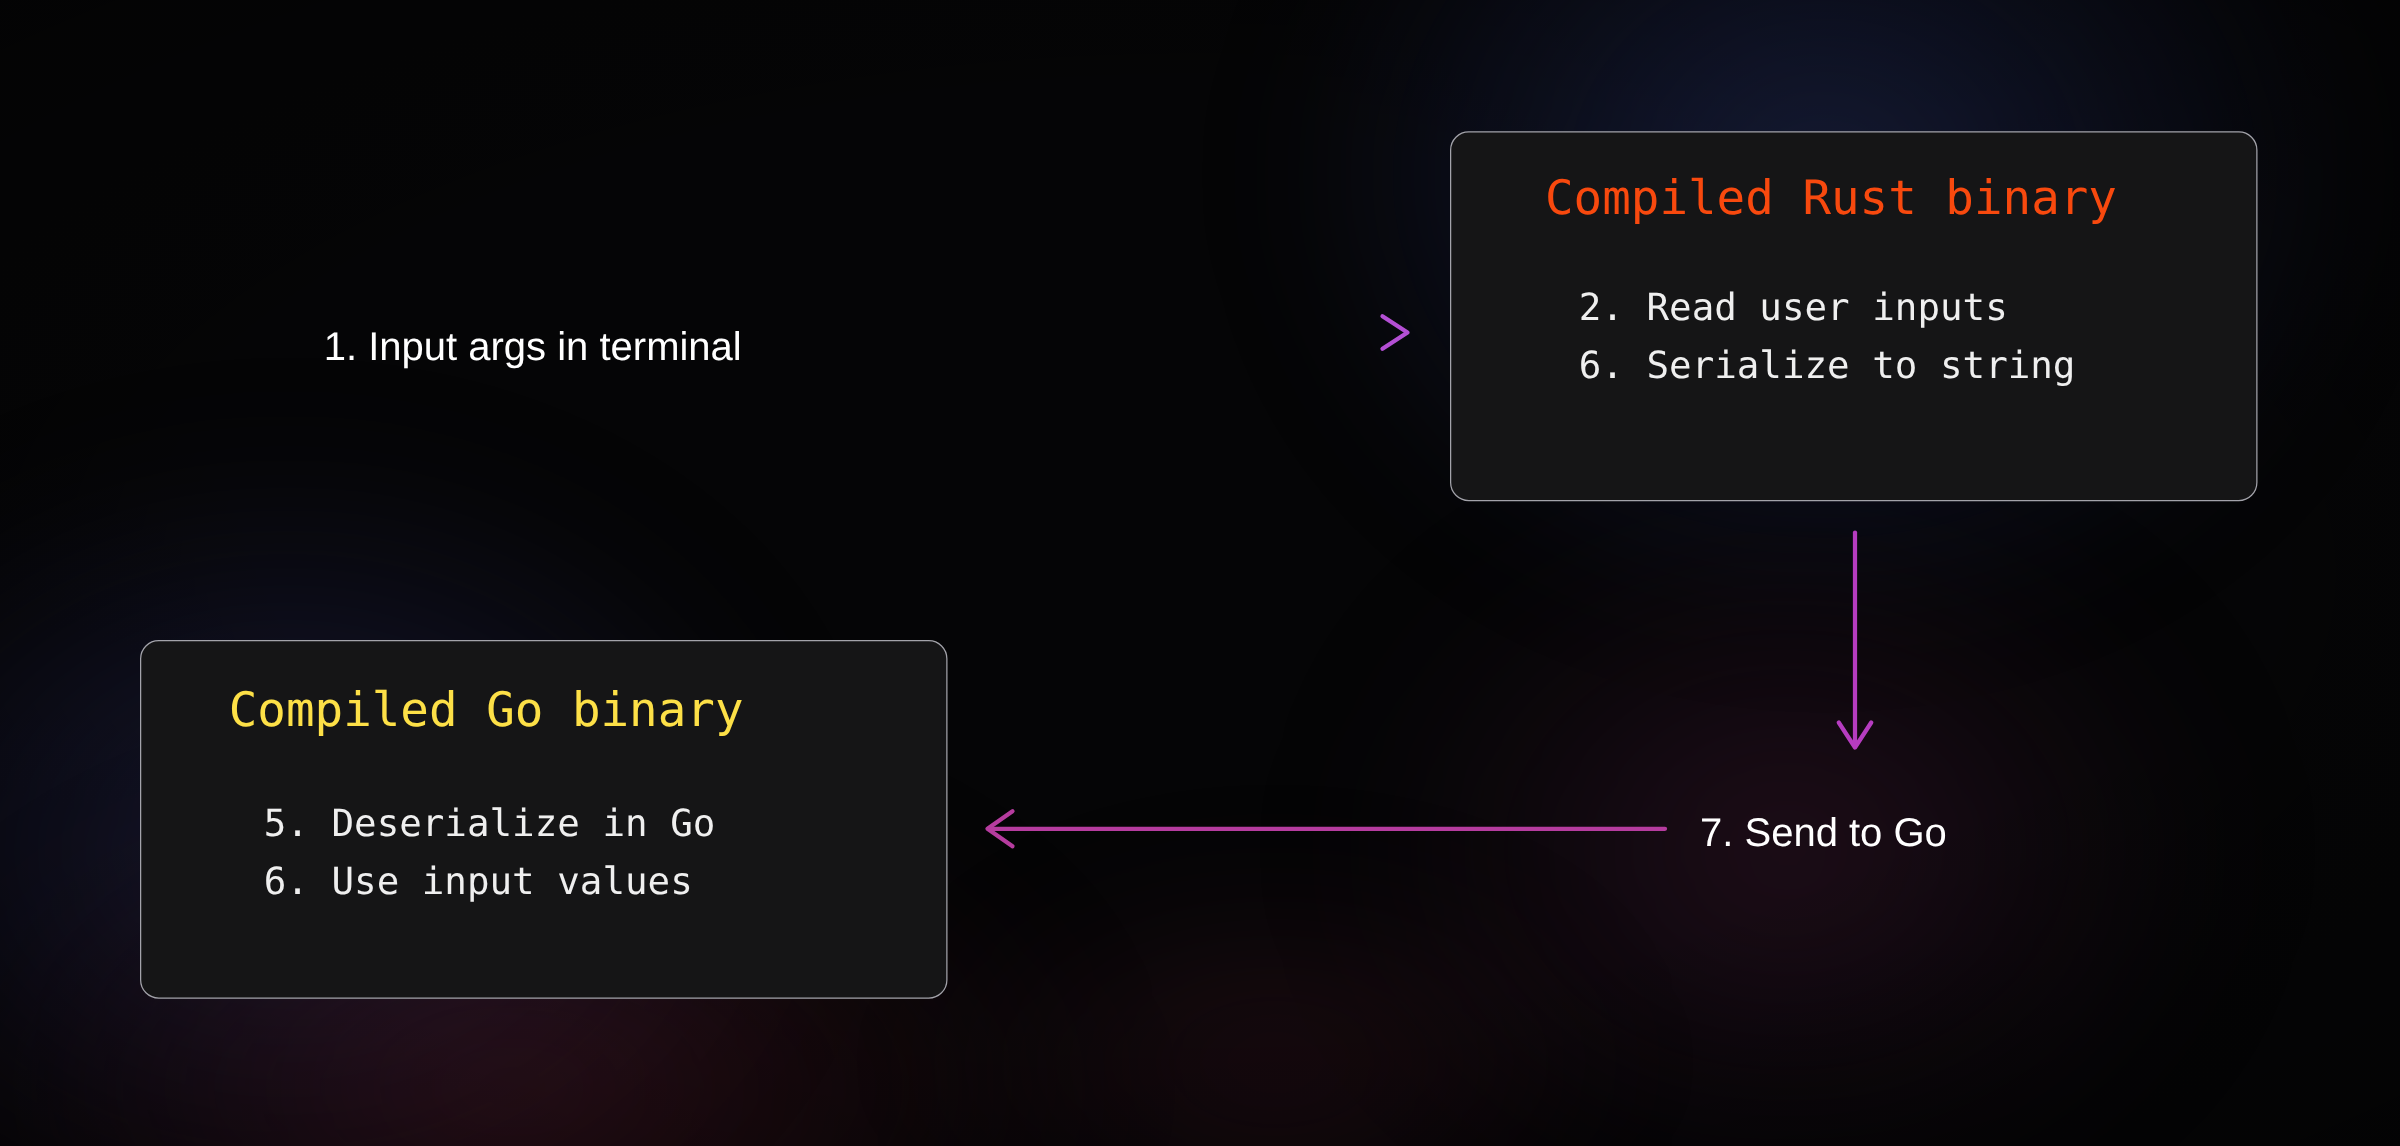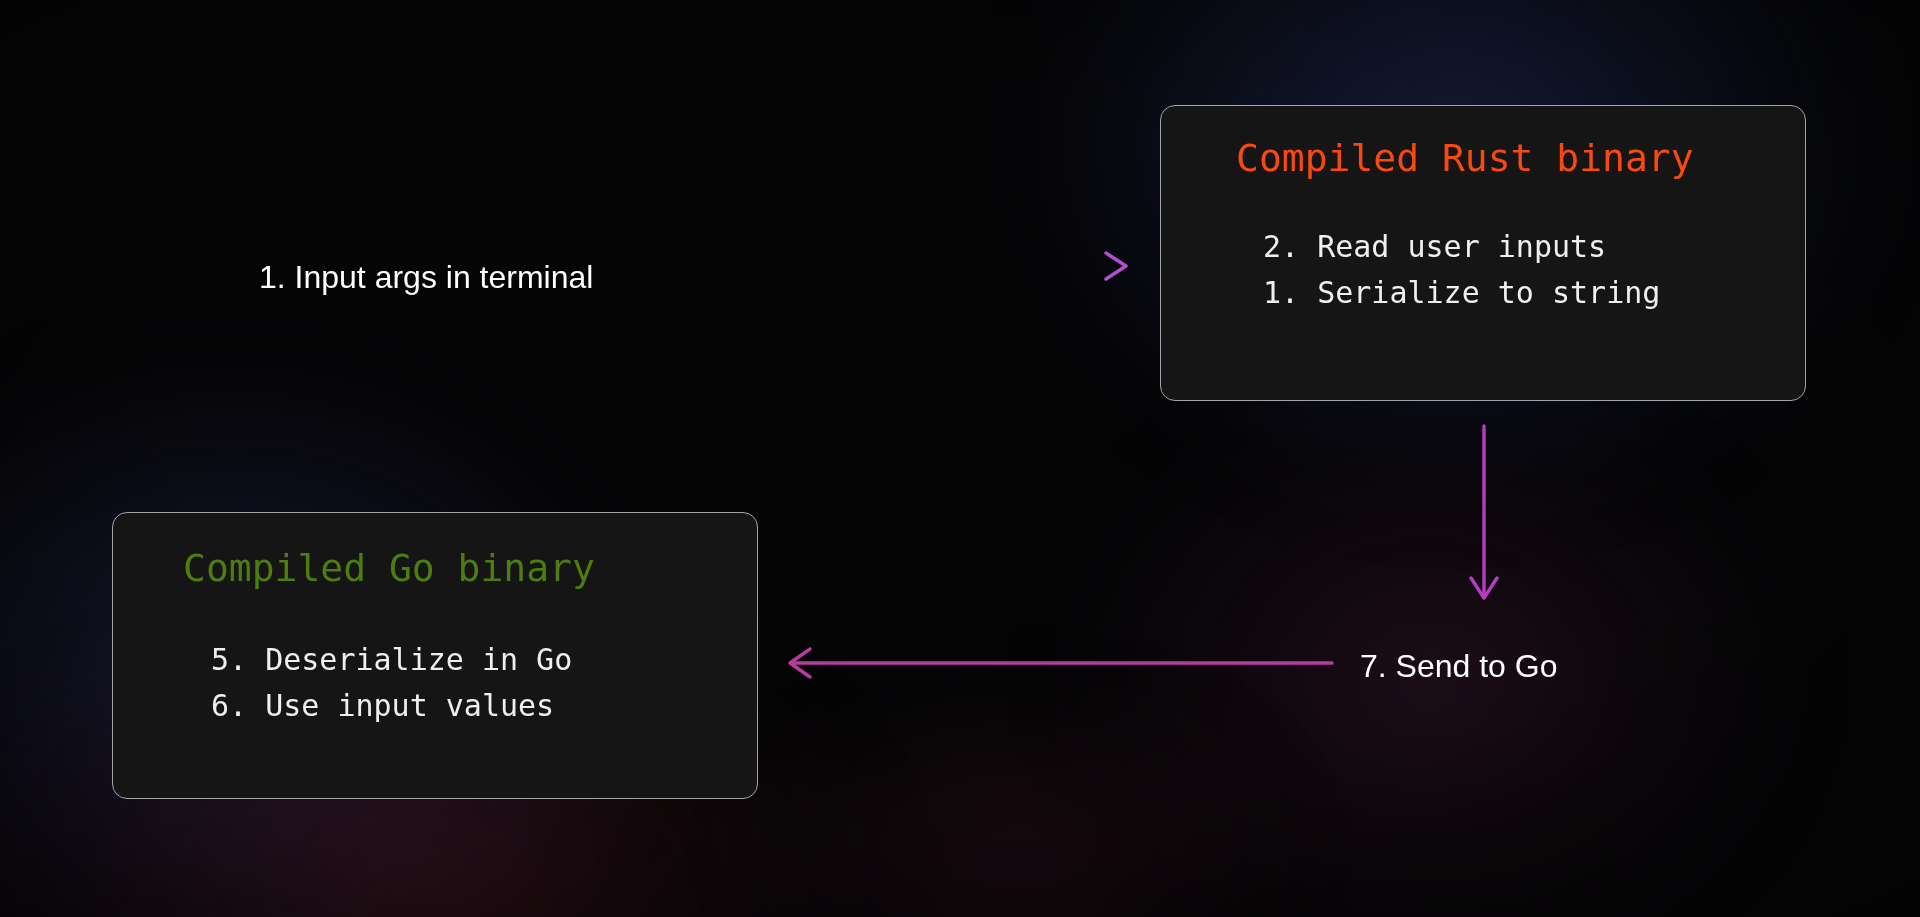--- a/index.html
+++ b/index.html
@@ -71,21 +71,21 @@
   #go-box   { left: 112px;  top: 512px; width: 646px; height: 287px; }
 
   .box-title {
     position: absolute;
     font-family: "DejaVu Sans Mono", "Liberation Mono", monospace;
     font-size: 38px;
     letter-spacing: 0px;
     white-space: nowrap;
   }
   #rust-title { left: 75px; top: 30px; color: #f8490e; }
-  #go-title   { left: 70px; top: 33px; color: #4d7c0f; }
+  #go-title   { left: 70px; top: 33px; color: #fde047; }
 
   .box-steps {
     position: absolute;
     font-family: "DejaVu Sans Mono", "Liberation Mono", monospace;
     font-size: 30px;
     line-height: 46px;
     color: #efefef;
     white-space: pre;
   }
   #rust-steps { left: 102px; top: 118px; }
@@ -120,21 +120,21 @@
   <div class="glow glow-navy"></div>
   <div class="glow glow-indigo"></div>
   <div class="glow glow-maroon"></div>
   <div class="glow glow-plum"></div>
   <div class="glow glow-rose"></div>
   <div class="vignette"></div>
 
   <div class="code-box" id="rust-box">
     <div class="box-title" id="rust-title">Compiled Rust binary</div>
     <div class="box-steps" id="rust-steps">2. Read user inputs
-1. Serialize to string</div>
+6. Serialize to string</div>
   </div>
 
   <div class="code-box" id="go-box">
     <div class="box-title" id="go-title">Compiled Go binary</div>
     <div class="box-steps" id="go-steps">5. Deserialize in Go
 6. Use input values</div>
   </div>
 
   <div class="label" id="label-input">1. Input args in terminal</div>
 

